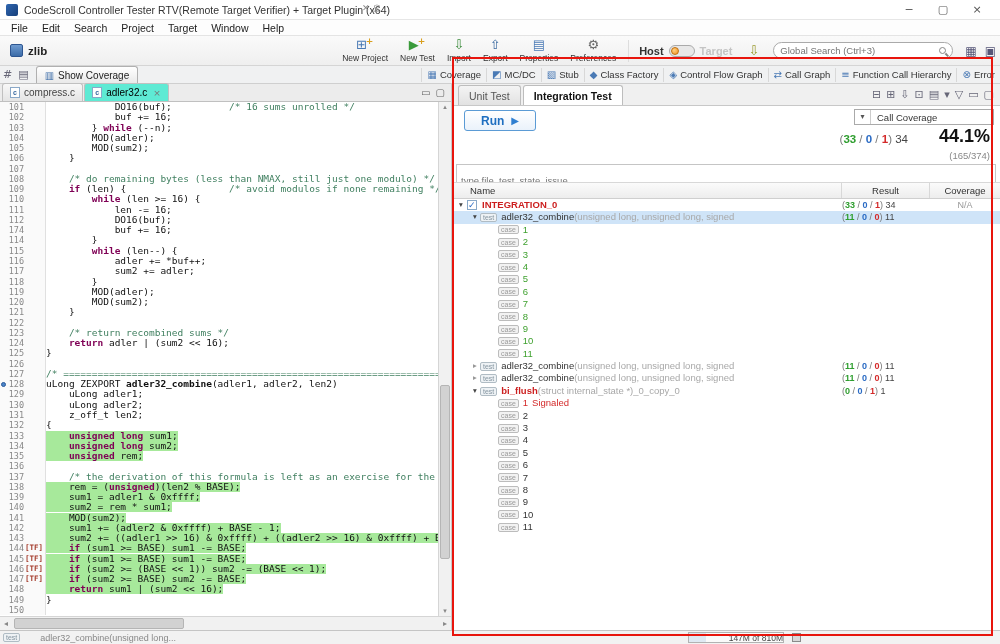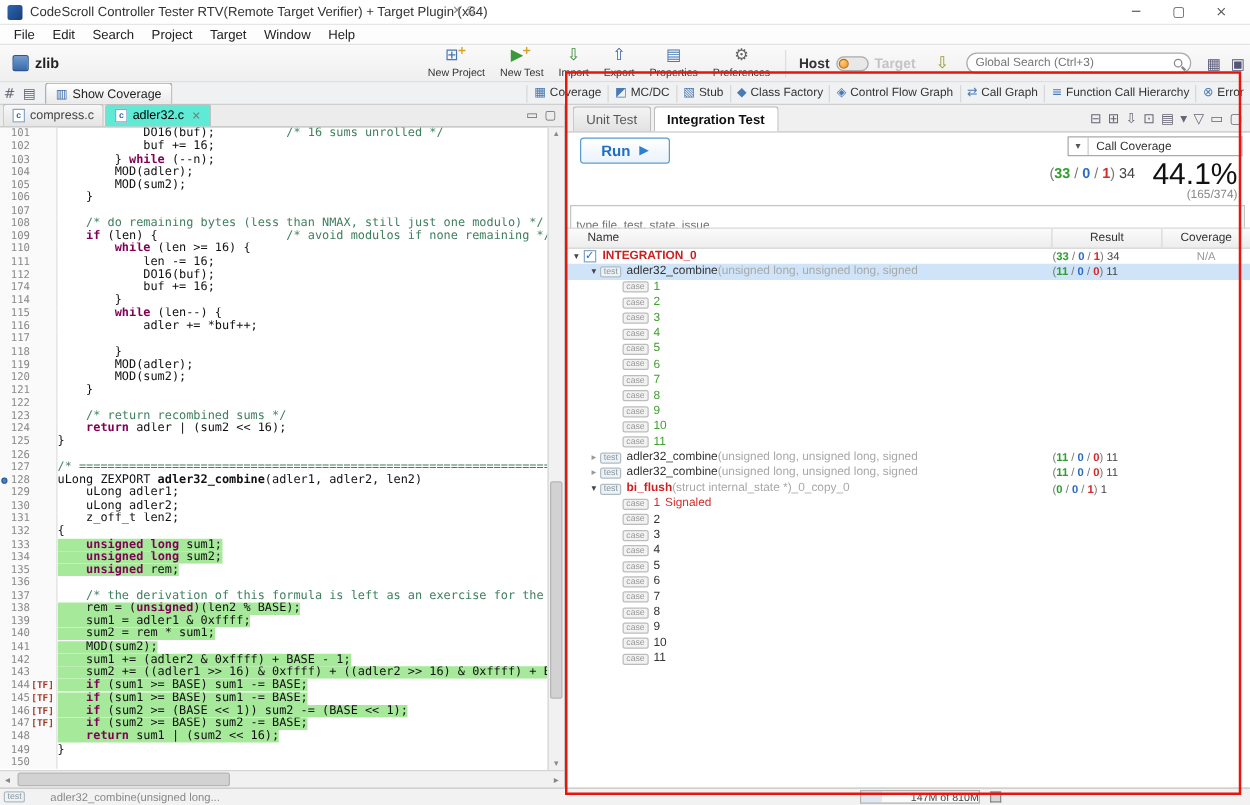--- a/index.html
+++ b/index.html
@@ -94,21 +94,21 @@
 .runplay{color:#2f7fd0;font-size:10px}
 .combo{position:absolute;right:6px;top:3px;width:140px;height:16px;border:1px solid #aaa;background:#fff;display:flex;align-items:center;font-size:9.5px;color:#333}
 .comboarrow{width:16px;flex:0 0 16px;border-right:1px solid #ccc;text-align:center;color:#555;font-size:8px;line-height:14px}
 .combolb{padding-left:6px;white-space:nowrap}
 .counts{position:absolute;right:92px;top:27px;font-size:11.5px}
 .counts .p,.tr-res .p{color:#777}
 .rg{color:#2f9e2f;font-weight:bold}
 .rb{color:#2a6bc4;font-weight:bold}
 .rr{color:#d42a2a;font-weight:bold}
 .rt{color:#444}
-.pct{position:absolute;right:10px;top:20px;font-size:24px;font-weight:normal;color:#111}
+.pct{position:absolute;right:10px;top:20px;font-size:18px;font-weight:bold;color:#111}
 .frac{position:absolute;right:10px;top:44px;font-size:9.5px;color:#888}
 .filter{position:absolute;left:4px;right:4px;top:58px;height:32px;border:1px solid #c5c5c5;background:#fff;display:flex;align-items:center;padding:0 4px}
 .filter input{border:0;outline:0;flex:1;font-size:9.5px;color:#999;font-family:"Liberation Sans",sans-serif;background:transparent;min-width:0}
 .thead{position:absolute;left:0;right:0;top:76px;height:17px;background:linear-gradient(#fbfbfb,#ededed);border-top:1px solid #d8d8d8;border-bottom:1px solid #cfcfcf;display:flex;font-size:9.5px;color:#333}
 .th{border-right:1px solid #d8d8d8;display:flex;align-items:center}
 .th.c1{width:390px;flex:0 0 390px;padding-left:18px}
 .th.c2{width:88px;flex:0 0 88px;justify-content:center}
 .th.c3{flex:1;justify-content:center;border-right:none}
 .tree{position:absolute;left:0;right:0;top:93px;bottom:0;overflow:hidden}
 .trow{display:flex;height:12.4px;line-height:12.4px;font-size:9.5px;align-items:center}
@@ -294,21 +294,21 @@
           <div class="eline"><div class="egut"><span class="enum">107</span><span class="etf"></span></div><div class="ecode"><span></span></div></div>
           <div class="eline"><div class="egut"><span class="enum">108</span><span class="etf"></span></div><div class="ecode"><span>    <span class="cmt">/* do remaining bytes (less than NMAX, still just one modulo) */</span></span></div></div>
           <div class="eline"><div class="egut"><span class="enum">109</span><span class="etf"></span></div><div class="ecode"><span>    <span class="kw">if</span> (len) {                  <span class="cmt">/* avoid modulos if none remaining */</span></span></div></div>
           <div class="eline"><div class="egut"><span class="enum">110</span><span class="etf"></span></div><div class="ecode"><span>        <span class="kw">while</span> (len &gt;= 16) {</span></div></div>
           <div class="eline"><div class="egut"><span class="enum">111</span><span class="etf"></span></div><div class="ecode"><span>            len -= 16;</span></div></div>
           <div class="eline"><div class="egut"><span class="enum">112</span><span class="etf"></span></div><div class="ecode"><span>            DO16(buf);</span></div></div>
           <div class="eline"><div class="egut"><span class="enum">174</span><span class="etf"></span></div><div class="ecode"><span>            buf += 16;</span></div></div>
           <div class="eline"><div class="egut"><span class="enum">114</span><span class="etf"></span></div><div class="ecode"><span>        }</span></div></div>
           <div class="eline"><div class="egut"><span class="enum">115</span><span class="etf"></span></div><div class="ecode"><span>        <span class="kw">while</span> (len--) {</span></div></div>
           <div class="eline"><div class="egut"><span class="enum">116</span><span class="etf"></span></div><div class="ecode"><span>            adler += *buf++;</span></div></div>
-          <div class="eline"><div class="egut"><span class="enum">117</span><span class="etf"></span></div></div>
+          <div class="eline"><div class="egut"><span class="enum">117</span><span class="etf"></span></div><div class="ecode"><span>            sum2 += adler;</span></div></div>
           <div class="eline"><div class="egut"><span class="enum">118</span><span class="etf"></span></div><div class="ecode"><span>        }</span></div></div>
           <div class="eline"><div class="egut"><span class="enum">119</span><span class="etf"></span></div><div class="ecode"><span>        MOD(adler);</span></div></div>
           <div class="eline"><div class="egut"><span class="enum">120</span><span class="etf"></span></div><div class="ecode"><span>        MOD(sum2);</span></div></div>
           <div class="eline"><div class="egut"><span class="enum">121</span><span class="etf"></span></div><div class="ecode"><span>    }</span></div></div>
           <div class="eline"><div class="egut"><span class="enum">122</span><span class="etf"></span></div><div class="ecode"><span></span></div></div>
           <div class="eline"><div class="egut"><span class="enum">123</span><span class="etf"></span></div><div class="ecode"><span>    <span class="cmt">/* return recombined sums */</span></span></div></div>
           <div class="eline"><div class="egut"><span class="enum">124</span><span class="etf"></span></div><div class="ecode"><span>    <span class="kw">return</span> adler | (sum2 &lt;&lt; 16);</span></div></div>
           <div class="eline"><div class="egut"><span class="enum">125</span><span class="etf"></span></div><div class="ecode"><span>}</span></div></div>
           <div class="eline"><div class="egut"><span class="enum">126</span><span class="etf"></span></div><div class="ecode"><span></span></div></div>
           <div class="eline"><div class="egut"><span class="enum">127</span><span class="etf"></span></div><div class="ecode"><span><span class="cmt">/* ========================================================================= */</span></span></div></div>

